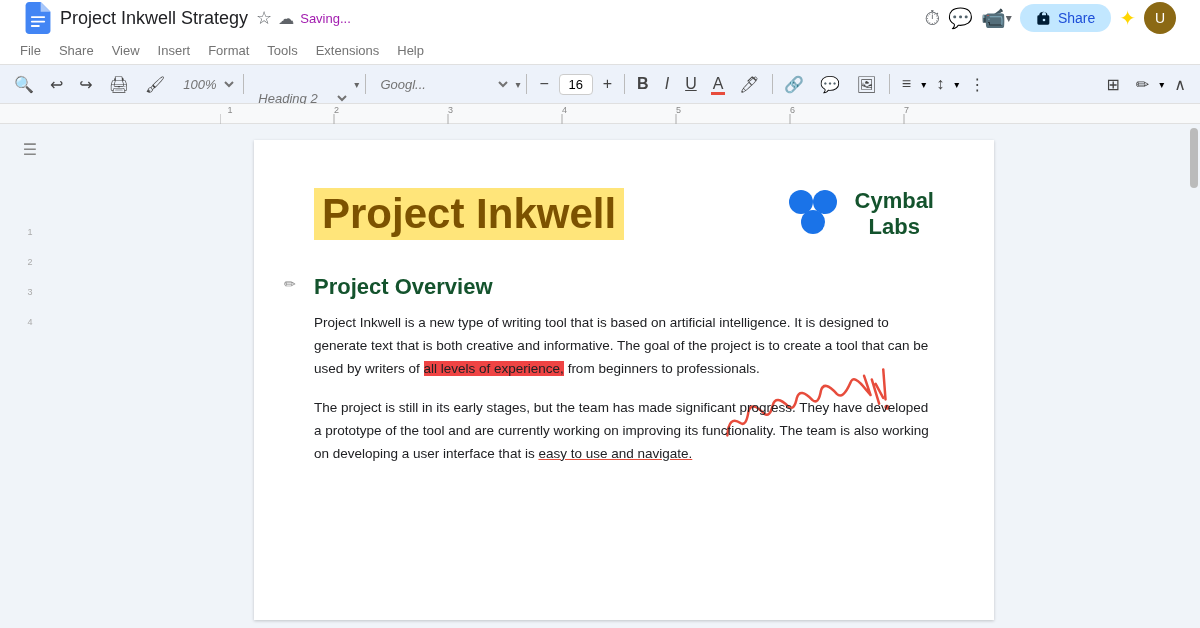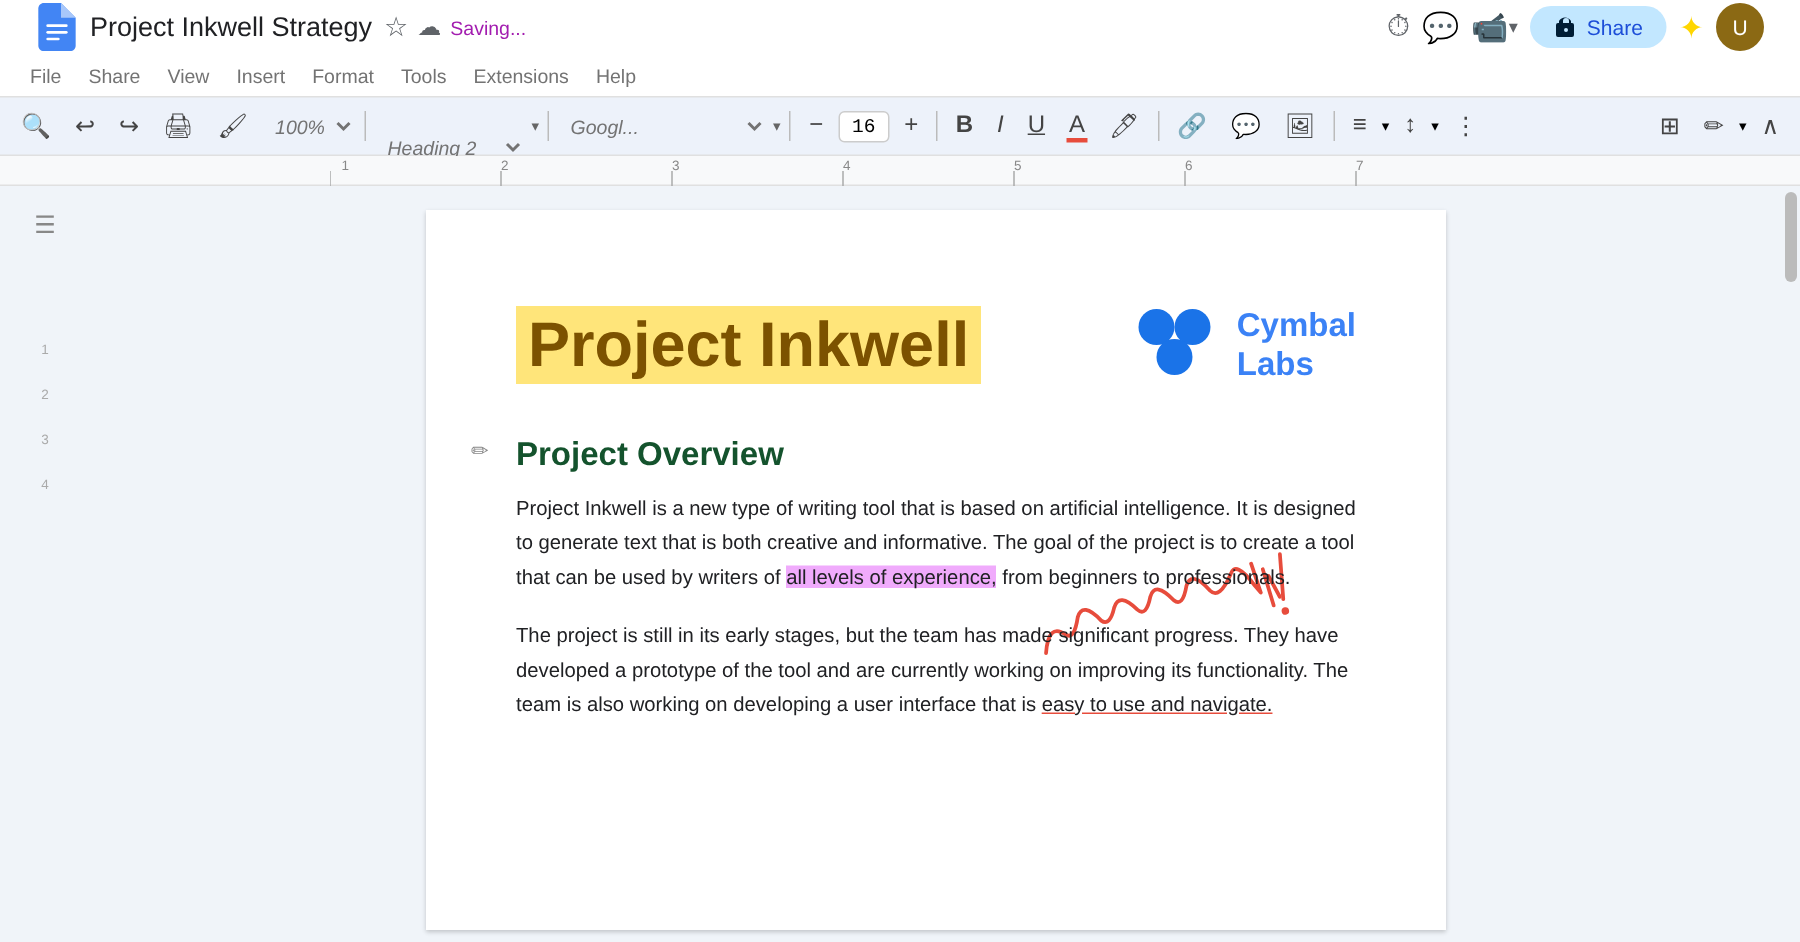--- a/index.html
+++ b/index.html
@@ -123,21 +123,20 @@
       font-size: 13px;
     }
     .font-size-box {
       display: flex;
       align-items: center;
       border: 1px solid #ccc;
       border-radius: 4px;
       padding: 2px 4px;
       font-size: 13px;
       background: white;
-      font-family: Liberation Mono, monospace;
     }
     .font-size-val {
       width: 24px;
       text-align: center;
     }
     .bold-btn { font-weight: bold; }
     .italic-btn { font-style: italic; }
     .underline-btn { text-decoration: underline; }
 
     
@@ -188,24 +187,24 @@
     
     #doc-container {
       flex: 1;
       display: flex;
       justify-content: center;
       overflow-y: auto;
       padding: 16px 0;
     }
     #document {
       background: white;
-      width: 680px;
+      width: 740px;
       min-height: 480px;
       box-shadow: 0 1px 3px rgba(0,0,0,0.2);
-      padding: 60px 60px;
+      padding: 44px 60px;
       position: relative;
       font-family: 'Arial', sans-serif;
     }
 
     
     .doc-header {
       display: flex;
       justify-content: space-between;
       align-items: center;
       margin-bottom: 30px;
@@ -233,22 +232,23 @@
       width: fit-content;
     }
     .cymbal-logo {
       display: flex;
       align-items: center;
       gap: 12px;
     }
     .cymbal-text {
       font-size: 22px;
       font-weight: bold;
-      color: #3b82f6;
+      color: #14532d;
       line-height: 1.2;
+      text-align: center;
     }
 
     
     .handwriting-annotation {
       position: absolute;
       right: 80px;
       top: 230px;
       font-family: 'Comic Sans MS', cursive;
       font-size: 26px;
       color: #e74c3c;
@@ -272,21 +272,21 @@
       margin-bottom: 12px;
       position: relative;
     }
     .section-body {
       font-size: 13.5px;
       line-height: 1.7;
       color: #202124;
       margin-bottom: 16px;
     }
     .highlight-yellow {
-      background: #f0abfc;
+      background: #ef4444;
     }
     .underline-red {
       text-decoration: underline;
       text-decoration-color: #e74c3c;
     }
 
     
     #right-sidebar {
       width: 12px;
       background: #f0f4f9;

